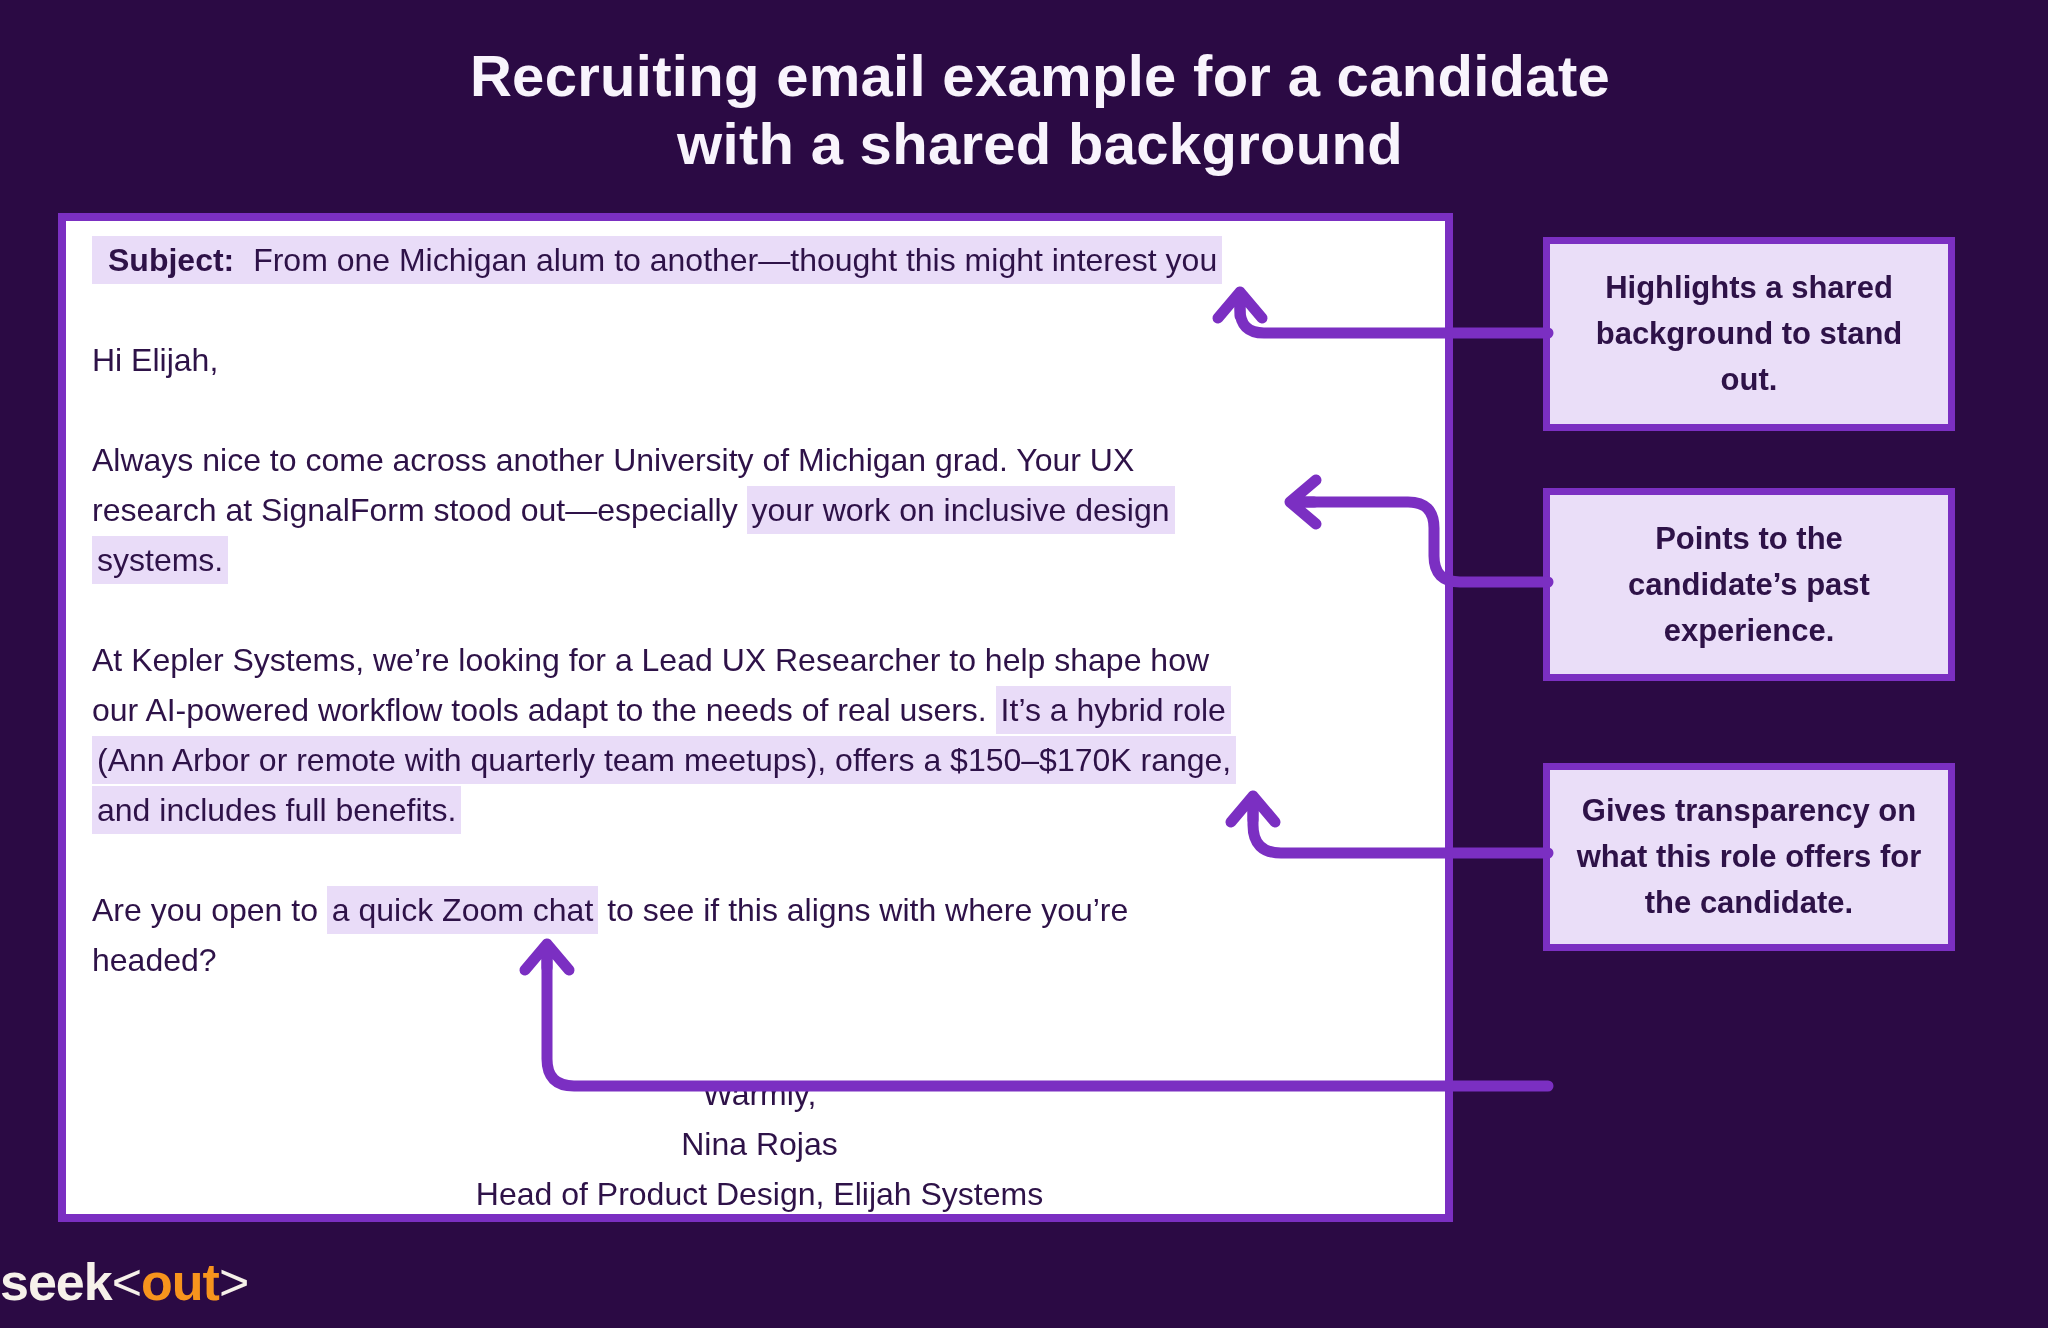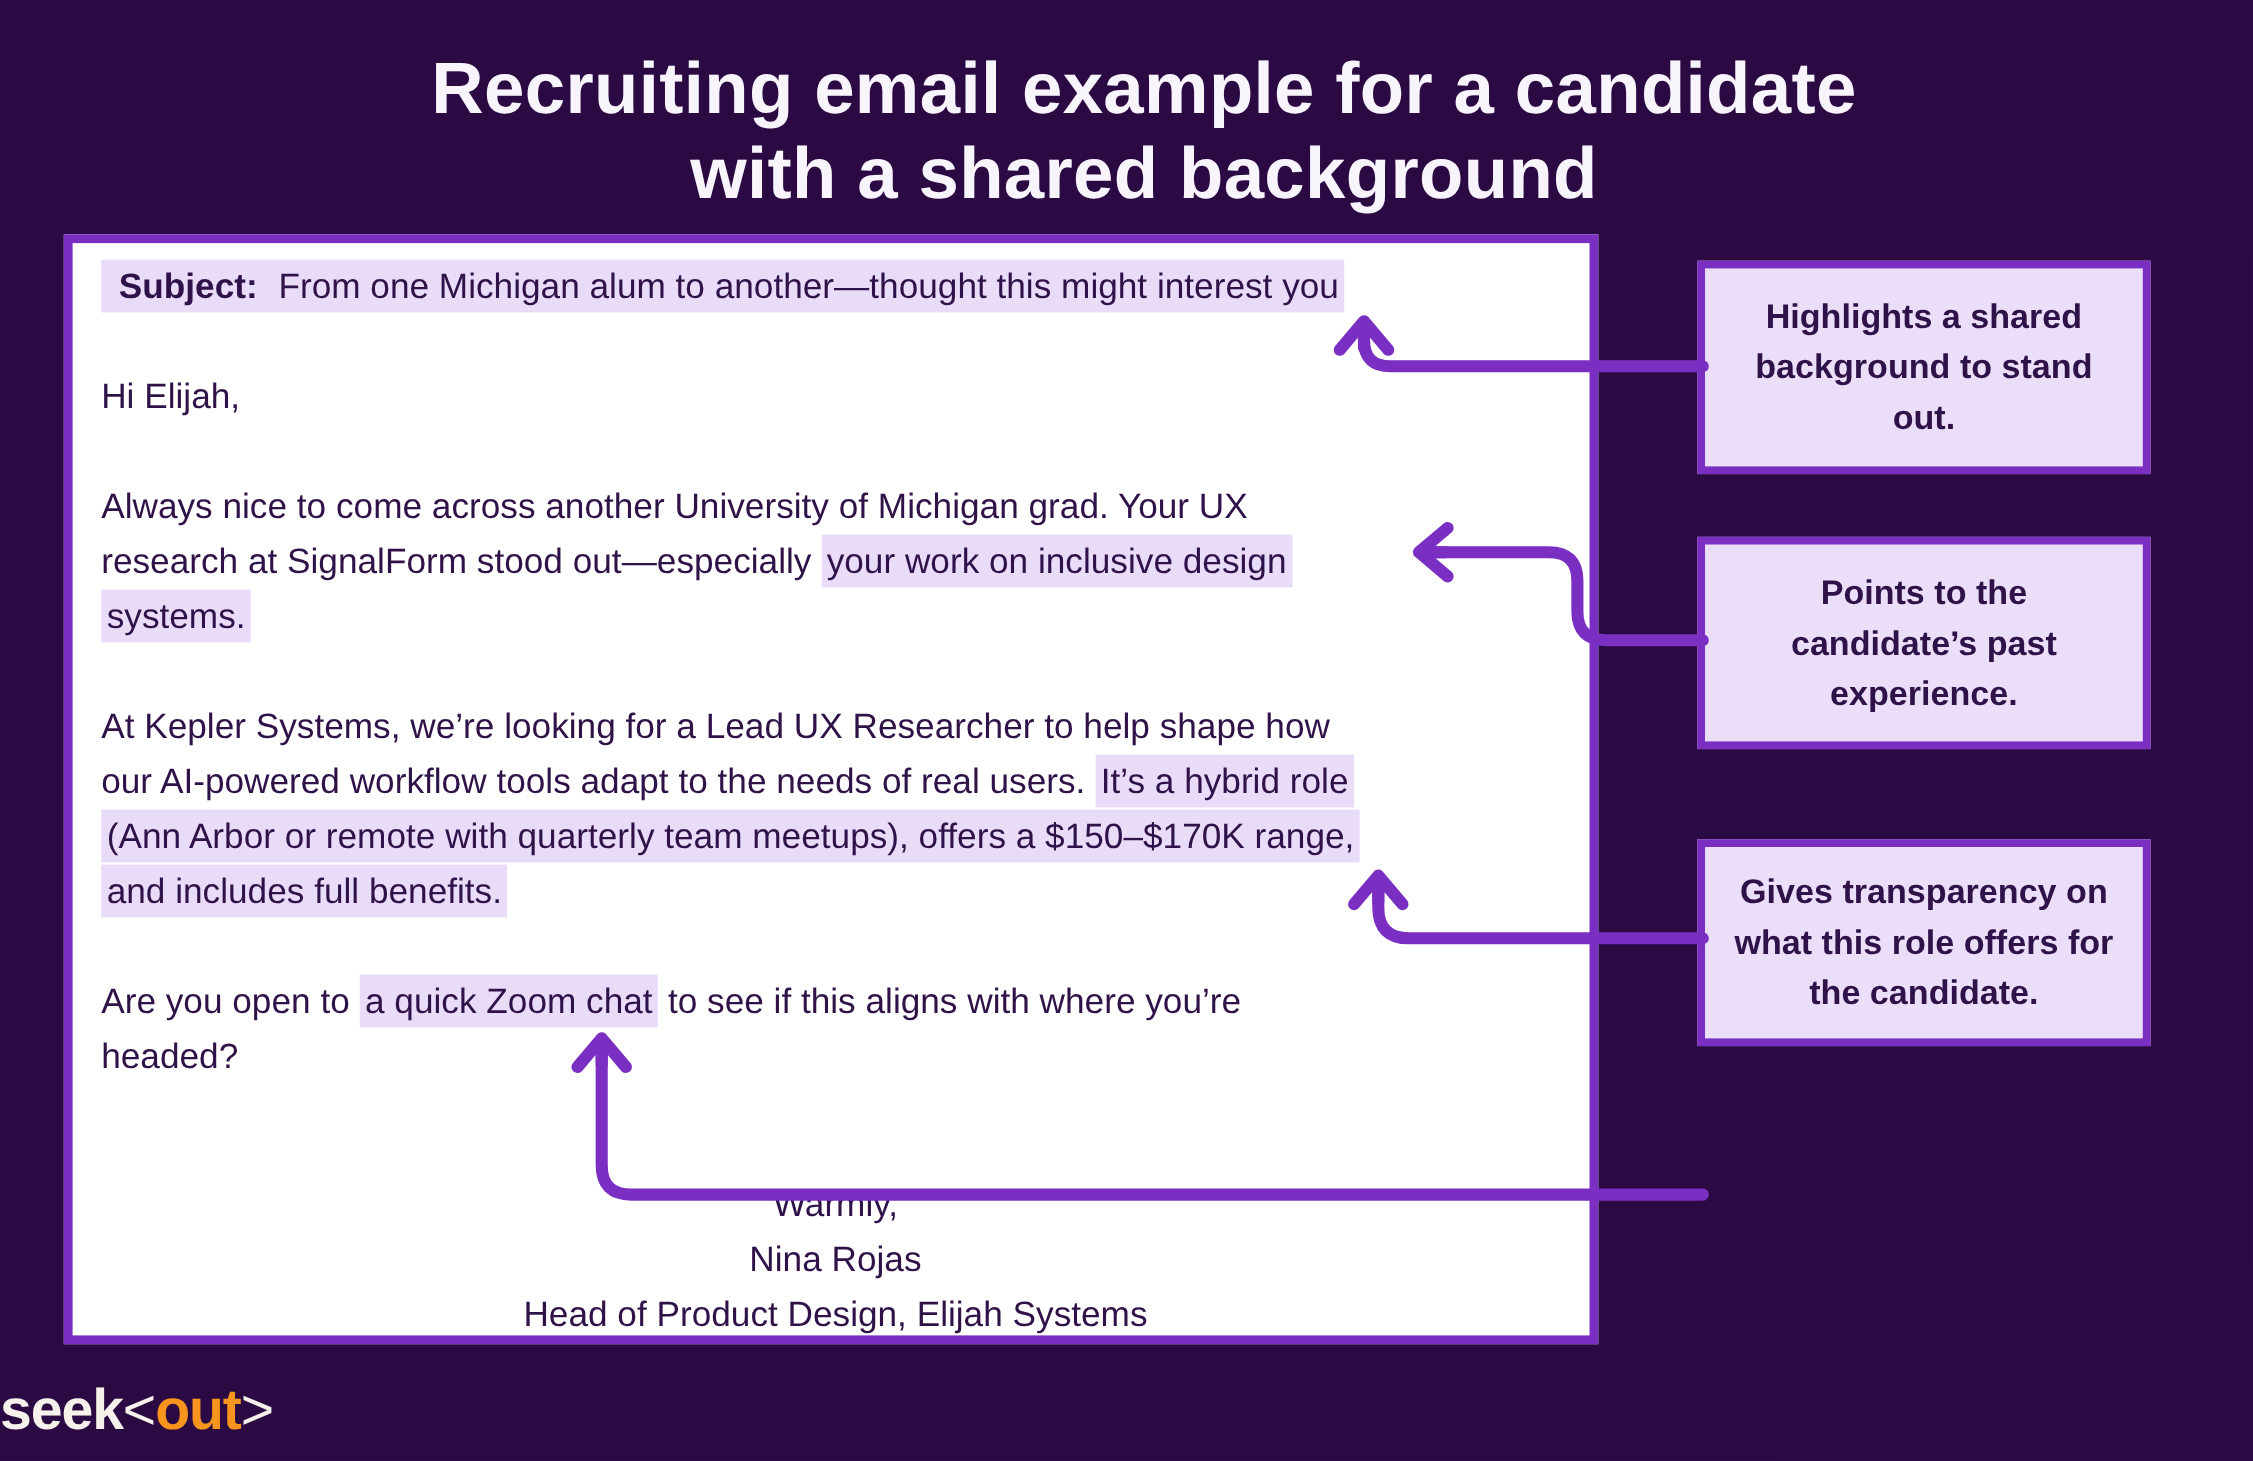--- a/index.html
+++ b/index.html
@@ -4,21 +4,21 @@
 <style>
   html,body { margin:0; padding:0; background:#2B0A44; }
   .canvas {
     position:relative; width:2048px; height:1328px;
     background:#2B0A44; overflow:hidden;
     font-family:"Liberation Sans", sans-serif;
   }
   .title {
     position:absolute; top:42px; left:0; right:0;
     text-align:center; color:#F8F4FC;
-    font-size:66px; font-weight:700; line-height:1.17; letter-spacing:0.3px;
+    font-size:58px; font-weight:700; line-height:1.17; letter-spacing:0.3px;
     margin:0;
     padding-left:32px;
   }
   .email-card {
     position:absolute; left:58px; top:213px; width:1395px; height:1009px;
     box-sizing:border-box; background:#FFFFFF; border:8px solid #7B2FC2;
   }
   .email-body {
     position:absolute; left:26px; right:18px; top:14px; bottom:10px;
     color:#2E1248; font-size:32px; line-height:50px;

